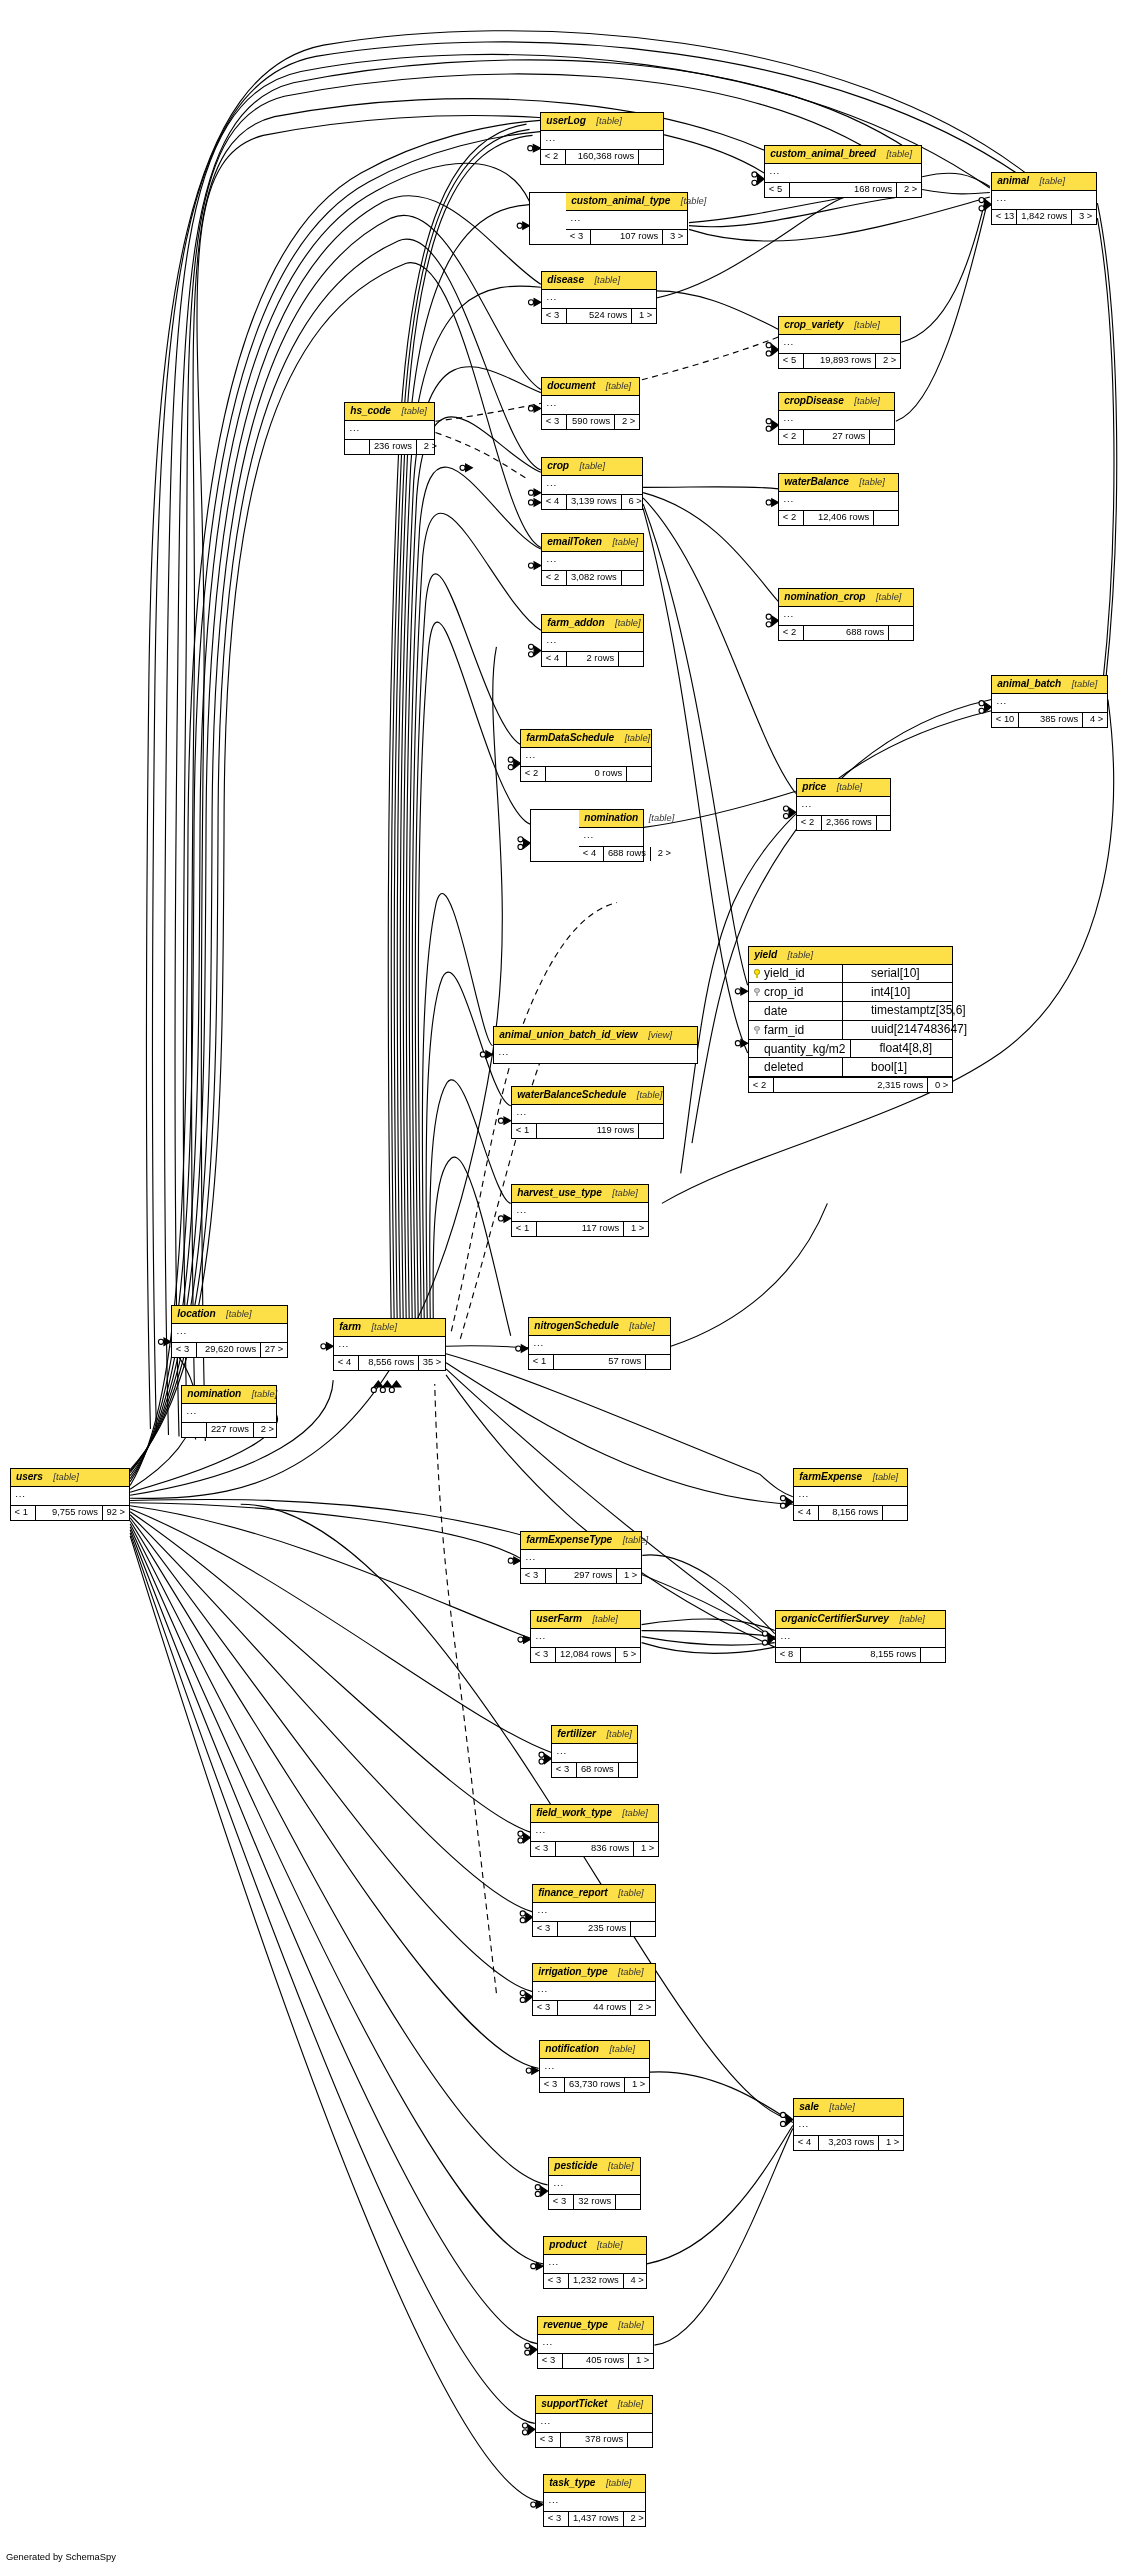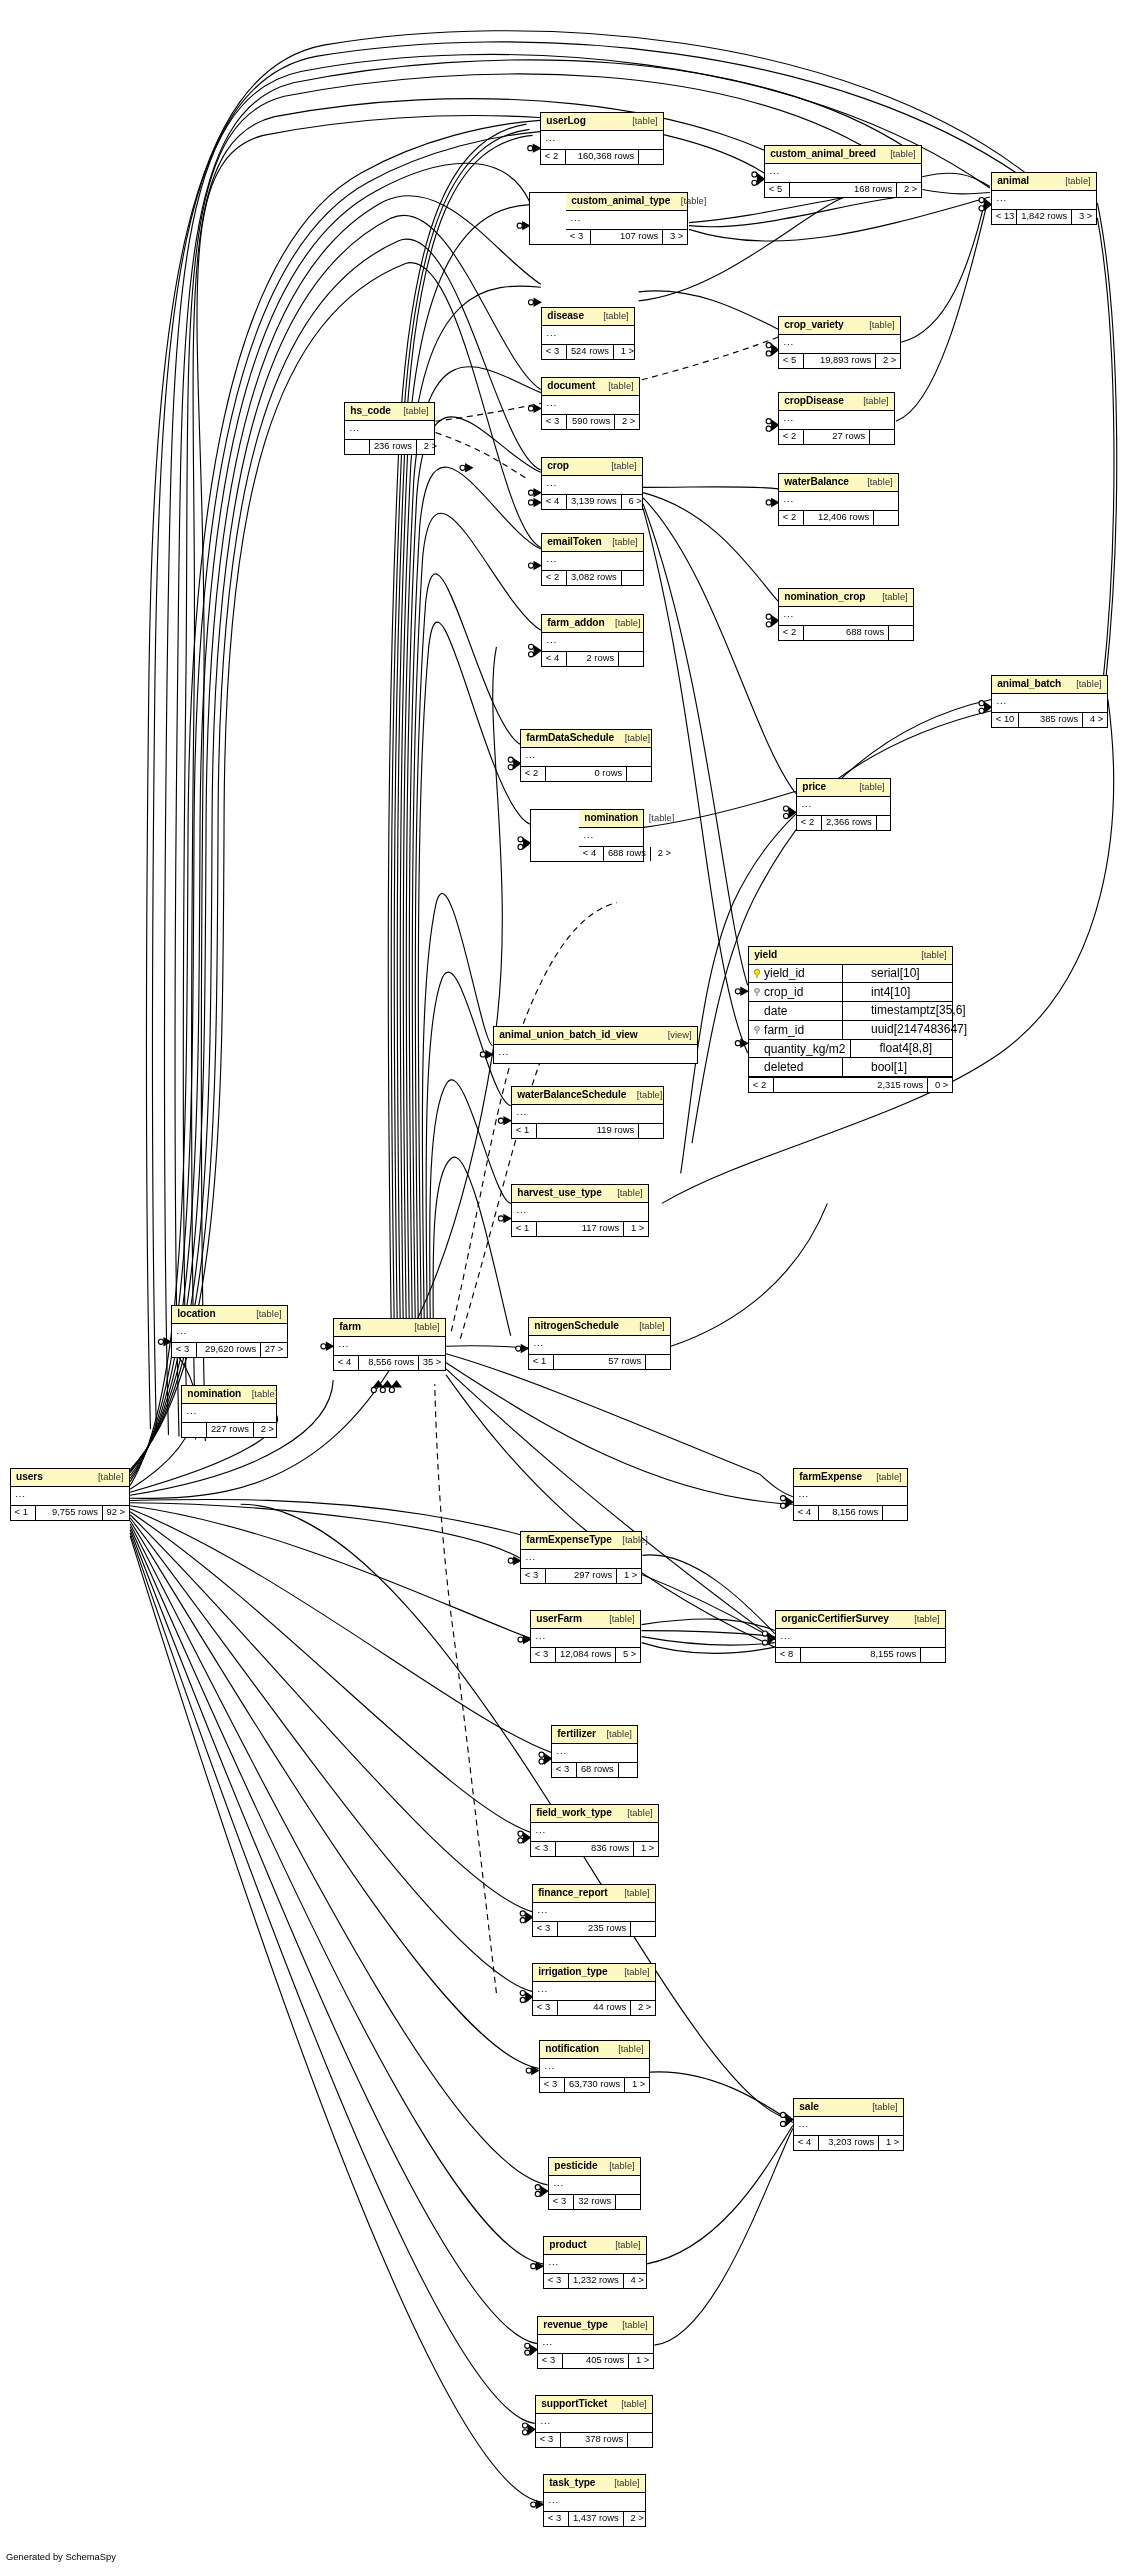--- a/index.html
+++ b/index.html
@@ -32,25 +32,25 @@
     position: absolute;
     border: 1.2px solid #000;
     background: #ffffff;
     box-sizing: border-box;
     font-size: 9.8px;
     line-height: 1.1;
   }
   .node .title-row {
     display: flex;
     align-items: center;
-    justify-content: space-between;
-    background: #fef9c3;
+    background: #fde047;
     border-bottom: 1.2px solid #000;
     padding: 2.3px 5.3px 3px 5.3px;
     white-space: nowrap;
+    font-style: italic;
   }
   .node .tname {
     font-weight: bold;
     font-size: 10.2px;
     letter-spacing: -0.1px;
   }
   .node .ttype {
     font-size: 9.4px;
     color: #333;
     padding-left: 10.5px;
@@ -411,21 +411,21 @@
           <span class="tname">custom_animal_type</span>
           <span class="ttype">[table]</span>
         </div>
         <div class="ellipsis-row">...</div>
         <div class="foot">
           <div class="f-left">&lt; 3</div>
           <div class="f-mid">107 rows</div>
           <div class="f-right">3 &gt;</div>
         </div>
       </div>
-      <div class="node" style="left: 541px; top: 271px; width: 94px; margin-top: 36px;">
+      <div class="node" style="left: 541px; top: 271px; width: 116px;">
         <div class="title-row">
           <span class="tname">disease</span>
           <span class="ttype">[table]</span>
         </div>
         <div class="ellipsis-row">...</div>
         <div class="foot">
           <div class="f-left">&lt; 3</div>
           <div class="f-mid">524 rows</div>
           <div class="f-right">1 &gt;</div>
         </div>

